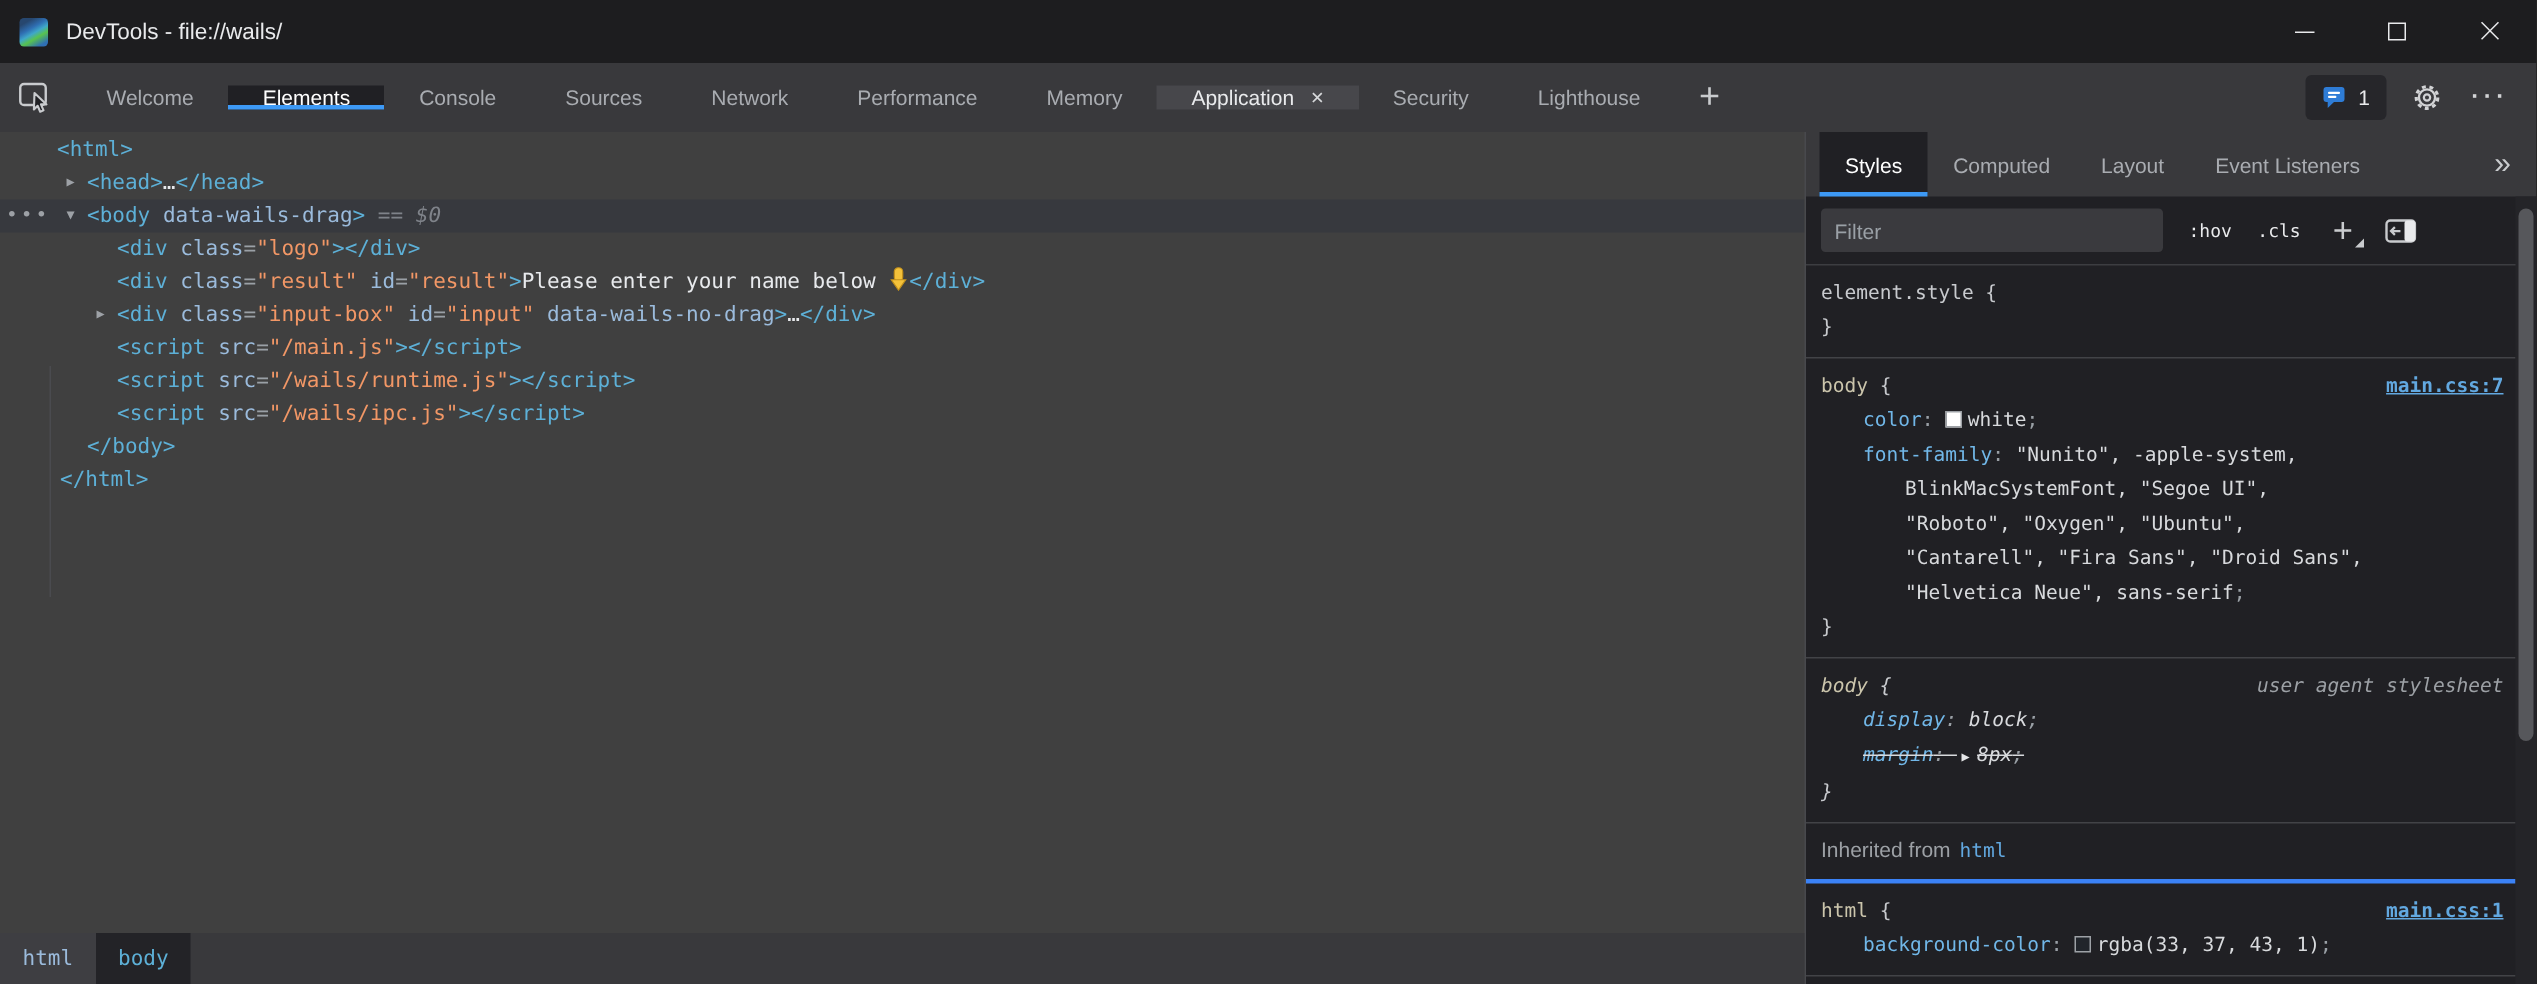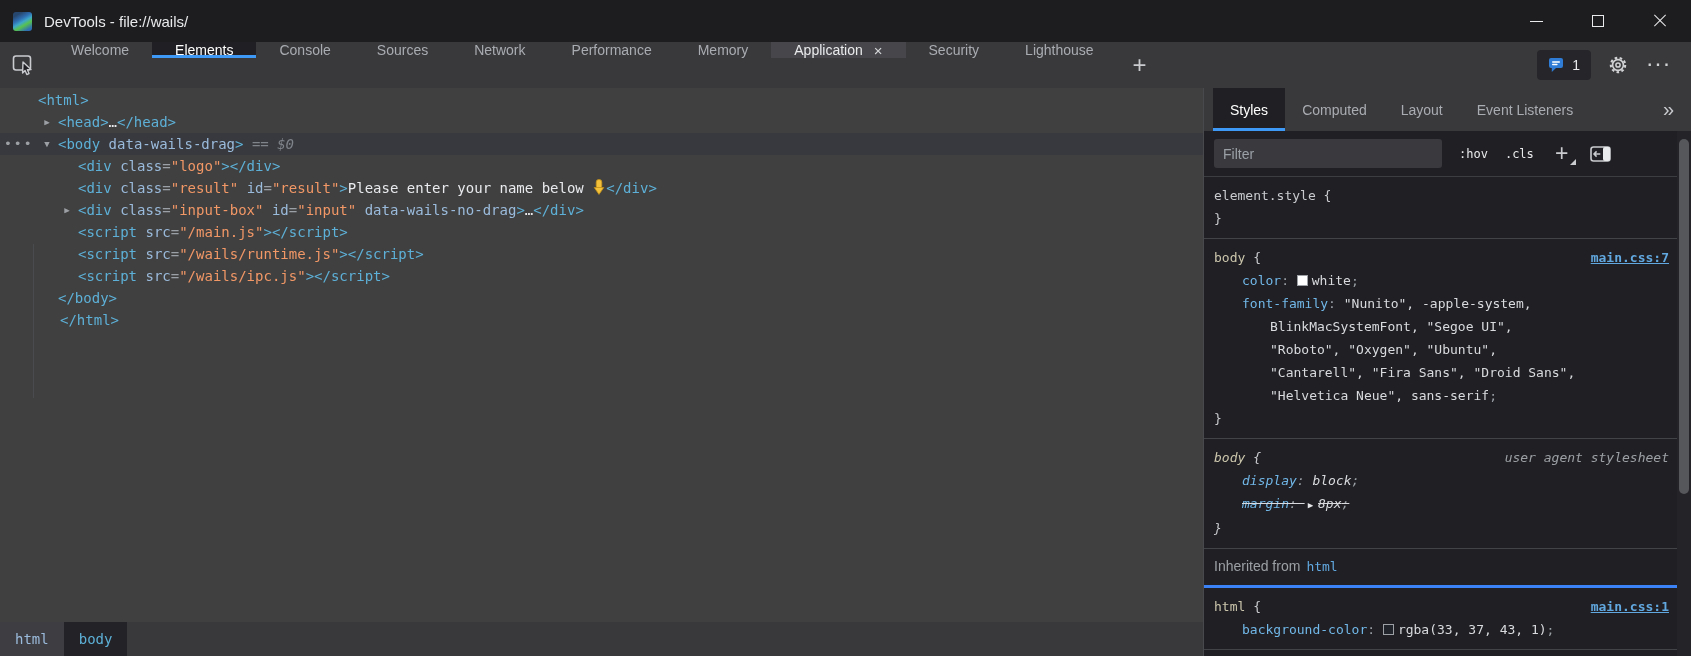--- a/index.html
+++ b/index.html
@@ -17,21 +17,21 @@
   .winbtn { width:62px; height:42px; display:flex; align-items:center; justify-content:center; }
   .ic-min { width:13px; height:1px; background:#E9EAEC; }
   .ic-max { width:12px; height:12px; border:1px solid #E9EAEC; }
   .ic-close { position:relative; width:14px; height:14px; }
   .ic-close::before,.ic-close::after { content:''; position:absolute; left:-1px; top:6px; width:16px; height:1px; background:#E9EAEC; }
   .ic-close::before { transform:rotate(45deg);} .ic-close::after { transform:rotate(-45deg);}
 
   
   .toolbar { height:46px; background:#39393C; display:flex; align-items:stretch; }
   .inspect-btn { width:48px; display:flex; align-items:center; justify-content:center; }
-  .tabs { display:flex; align-items:flex-start; }
+  .tabs { display:flex; align-items:center; }
   .tab { display:flex; align-items:center; padding:0 23px; color:#A9ACB1; font-size:14px; position:relative; cursor:default; }
   .tab.active { background:#202024; color:#FFFFFF; }
   .tab.active::after { content:''; position:absolute; left:0; right:0; bottom:0; height:3px; background:#3D99F5; }
   .tab.emphasized { background:#47474B; color:#E9EAEC; }
   .tab-close { margin-left:11px; color:#D6D8DA; font-size:15px; line-height:1; }
   .add-tab { width:46px; display:flex; align-items:center; justify-content:center;
              color:#C9CBCE; font-size:24px; font-weight:300; }
   .right-cluster { margin-left:auto; display:flex; align-items:center; gap:12px; padding-right:16px; }
   .badge { display:flex; align-items:center; gap:8px; background:#26262A; height:30px; padding:0 11px;
            border-radius:4px; color:#E9EAEC; font-size:14px; }
@@ -203,21 +203,21 @@
           <div class="trow" style="padding-left: 78px;"><span class="tk-tag">&lt;div</span><span class="tk-text"> </span><span class="tk-attr">class</span><span class="tk-punc">=</span><span class="tk-val">"logo"</span><span class="tk-tag">&gt;</span><span class="tk-tag">&lt;/div&gt;</span></div>
           <div class="trow" style="padding-left: 78px;"><span class="tk-tag">&lt;div</span><span class="tk-text"> </span><span class="tk-attr">class</span><span class="tk-punc">=</span><span class="tk-val">"result"</span><span class="tk-text"> </span><span class="tk-attr">id</span><span class="tk-punc">=</span><span class="tk-val">"result"</span><span class="tk-tag">&gt;</span><span class="tk-text">Please enter your name below </span><span class="emoji-hand"><svg width="14" height="16" viewBox="0 0 14 16">
                 <rect x="4.2" y="0.5" width="5.6" height="9" rx="2.6" fill="#F3C13A" stroke="#C2901B" stroke-width="0.8"></rect>
                 <path d="M2.2 8.5 H11.8 L7 15.4 Z" fill="#F3C13A" stroke="#C2901B" stroke-width="0.8"></path>
               </svg></span><span class="tk-tag">&lt;/div&gt;</span></div>
           <div class="trow" style="padding-left: 78px;"><span class="t-arrow" style="left: 61px;">▶</span><span class="tk-tag">&lt;div</span><span class="tk-text"> </span><span class="tk-attr">class</span><span class="tk-punc">=</span><span class="tk-val">"input-box"</span><span class="tk-text"> </span><span class="tk-attr">id</span><span class="tk-punc">=</span><span class="tk-val">"input"</span><span class="tk-text"> </span><span class="tk-attr">data-wails-no-drag</span><span class="tk-tag">&gt;</span><span class="tk-ell">…</span><span class="tk-tag">&lt;/div&gt;</span></div>
           <div class="trow" style="padding-left: 78px;"><span class="tk-tag">&lt;script</span><span class="tk-text"> </span><span class="tk-attr">src</span><span class="tk-punc">=</span><span class="tk-val">"/main.js"</span><span class="tk-tag">&gt;</span><span class="tk-tag">&lt;/script&gt;</span></div>
           <div class="trow" style="padding-left: 78px;"><span class="tk-tag">&lt;script</span><span class="tk-text"> </span><span class="tk-attr">src</span><span class="tk-punc">=</span><span class="tk-val">"/wails/runtime.js"</span><span class="tk-tag">&gt;</span><span class="tk-tag">&lt;/script&gt;</span></div>
           <div class="trow" style="padding-left: 78px;"><span class="tk-tag">&lt;script</span><span class="tk-text"> </span><span class="tk-attr">src</span><span class="tk-punc">=</span><span class="tk-val">"/wails/ipc.js"</span><span class="tk-tag">&gt;</span><span class="tk-tag">&lt;/script&gt;</span></div>
           <div class="trow" style="padding-left: 58px;"><span class="tk-tag">&lt;/body&gt;</span></div>
-          <div class="trow" style="padding-left: 60px;"><span class="tk-tag">&lt;/html&gt;</span></div>
+          <div class="trow" style="padding-left: 40px;"><span class="tk-tag">&lt;/html&gt;</span></div>
         </div>
       <div class="crumbs">
           <div class="crumb">html</div>
           <div class="crumb active">body</div>
         </div>
     </div>
 
     <div class="styles-panel">
       <div class="sp-tabs">
           <div class="sp-tab active">

